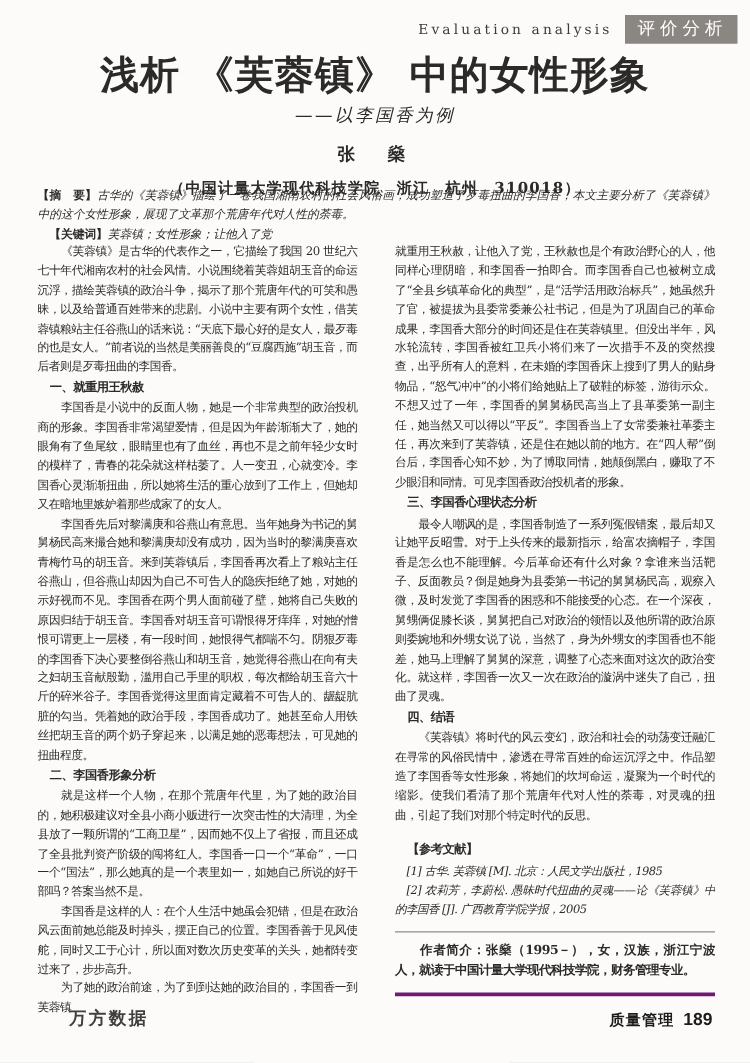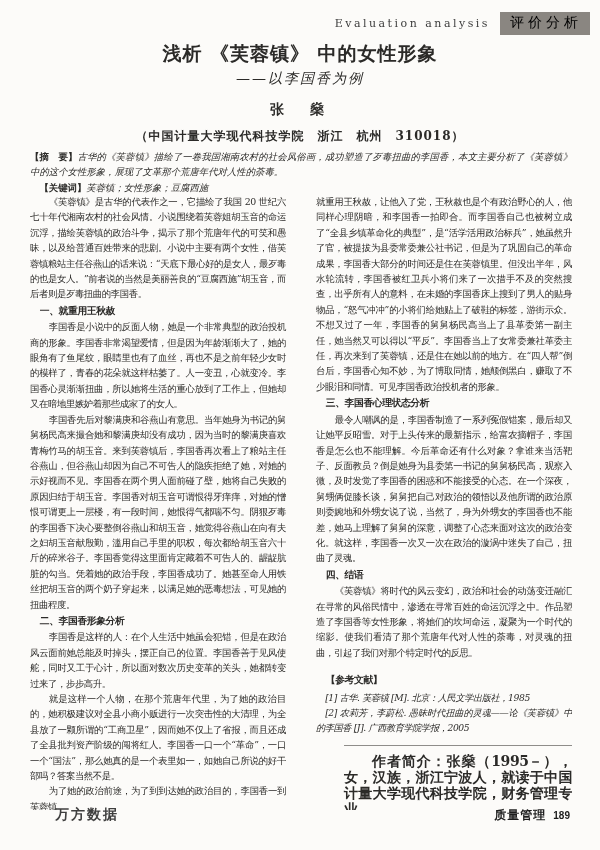--- a/index.html
+++ b/index.html
@@ -5,95 +5,95 @@
   html,body{margin:0;padding:0;background:#e9e9e9;}
   .page{
     position:relative;width:600px;height:850px;margin:0 auto;
     background:#fcfbf9;color:#2b2a28;overflow:hidden;
     font-family:"DejaVu Serif","Liberation Serif",serif;
   }
   
   .header{position:absolute;top:12px;right:10px;display:flex;align-items:center;gap:10px;}
   .header-en{font-size:11px;letter-spacing:2.5px;color:#3c3c3c;}
   .badge{
-    background:#8a8681;color:#000000;font-size:14px;letter-spacing:4px;
+    background:#8a8681;color:#ffffff;font-size:14px;letter-spacing:4px;
     padding:2px 8px 3px 10px;font-family:Liberation Serif, serif;
   }
   
   .title-block{position:absolute;top:42px;left:0;right:0;text-align:center;}
-  .title{font-size:19px;font-weight:bold;letter-spacing:1px;line-height:1.2;}
+  .title{font-size:31px;font-weight:bold;letter-spacing:1px;line-height:1.2;}
   .subtitle{font-size:14px;font-style:italic;margin-top:5px;letter-spacing:2px;}
   .author{font-size:14px;font-weight:bold;margin-top:13px;letter-spacing:6px;font-family:Liberation Serif, serif;}
   .affiliation{font-size:12px;font-weight:bold;margin-top:9px;letter-spacing:1px;}
   
   .abstract{position:absolute;top:149px;left:30px;width:542px;font-size:9.4px;line-height:15px;text-align:justify;}
   .abstract .label{font-weight:bold;font-style:normal;}
   .abstract .text{font-style:italic;}
   .kw{margin-top:1px;text-indent:1em;}
   
   .columns{position:absolute;top:194px;left:30px;width:542px;height:616px;display:flex;gap:30px;overflow:hidden;}
   .col{width:262px;font-size:9.4px;line-height:15.4px;letter-spacing:-0.4px;text-align:justify;}
   .para{text-indent:2em;margin:0;}
   .para-cont{text-indent:0;margin:0;}
   .heading{
     font-family:"Liberation Sans","DejaVu Sans",sans-serif;
     font-size:9.8px;font-weight:bold;text-indent:1em;margin:1px 0;line-height:15.4px;
   }
   .refs-heading{font-weight:bold;text-indent:1em;margin:12px 0 2px;font-size:9.8px;}
   .ref{font-style:italic;text-indent:1em;margin:0;font-size:9.2px;line-height:15.4px;}
   .bio{
-    margin-top:9px;border-top:1px solid #8f8d8a;border-bottom:5px solid #701a75;
-    padding:7px 0 9px;text-indent:2em;font-weight:600;font-size:14px;line-height:16px;margin-left:28px;
+    margin-top:9px;border-top:1px solid #8f8d8a;border-bottom:3px solid #701a75;
+    padding:7px 0 9px;text-indent:2em;font-weight:600;font-size:10px;line-height:16px;
   }
   
   .footer-watermark{
     position:absolute;left:55px;top:806px;
     font-family:"Liberation Sans","DejaVu Sans",sans-serif;
     font-weight:bold;font-size:14px;color:#3f3f3f;letter-spacing:2px;text-align:right;
   }
   .footer-journal{
     position:absolute;right:30px;top:807px;
     font-family:"Liberation Sans","DejaVu Sans",sans-serif;
     font-weight:bold;font-size:12px;color:#1c1c1c;letter-spacing:1px;
     display:flex;align-items:baseline;gap:7px;
   }
-  .footer-journal .pagenum{font-size:10px;letter-spacing:0;}
+  .footer-journal .pagenum{font-size:14px;letter-spacing:0;}
 </style>
 </head>
 <body>
 
 <div class="page">
 
   <div class="header">
     <span class="header-en">Evaluation analysis</span>
     <span class="badge">评价分析</span>
   </div>
 
   <div class="title-block">
     <div class="title">浅析 《芙蓉镇》 中的女性形象</div>
     <div class="subtitle">——以李国香为例</div>
     <div class="author">张　燊</div>
     <div class="affiliation">（中国计量大学现代科技学院　浙江　杭州　310018）</div>
   </div>
 
   <div class="abstract">
     <div><span class="label">【摘　要】</span><span class="text">古华的《芙蓉镇》描绘了一卷我国湘南农村的社会风俗画，成功塑造了歹毒扭曲的李国香，本文主要分析了《芙蓉镇》中的这个女性形象，展现了文革那个荒唐年代对人性的荼毒。</span></div>
-    <div class="kw"><span class="label">【关键词】</span><span class="text">芙蓉镇；女性形象；豆腐西施</span></div>
+    <div class="kw"><span class="label">【关键词】</span><span class="text">芙蓉镇；女性形象；让他入了党</span></div>
   </div>
 
   <div class="columns">
 
     <div class="col">
       <p class="para">《芙蓉镇》是古华的代表作之一，它描绘了我国 20 世纪六七十年代湘南农村的社会风情。小说围绕着芙蓉姐胡玉音的命运沉浮，描绘芙蓉镇的政治斗争，揭示了那个荒唐年代的可笑和愚昧，以及给普通百姓带来的悲剧。小说中主要有两个女性，借芙蓉镇粮站主任谷燕山的话来说：“天底下最心好的是女人，最歹毒的也是女人。”前者说的当然是美丽善良的“豆腐西施”胡玉音，而后者则是歹毒扭曲的李国香。</p>
       <h3 class="heading">一、就重用王秋赦</h3>
       <p class="para">李国香是小说中的反面人物，她是一个非常典型的政治投机商的形象。李国香非常渴望爱情，但是因为年龄渐渐大了，她的眼角有了鱼尾纹，眼睛里也有了血丝，再也不是之前年轻少女时的模样了，青春的花朵就这样枯萎了。人一变丑，心就变冷。李国香心灵渐渐扭曲，所以她将生活的重心放到了工作上，但她却又在暗地里嫉妒着那些成家了的女人。</p>
       <p class="para">李国香先后对黎满庚和谷燕山有意思。当年她身为书记的舅舅杨民高来撮合她和黎满庚却没有成功，因为当时的黎满庚喜欢青梅竹马的胡玉音。来到芙蓉镇后，李国香再次看上了粮站主任谷燕山，但谷燕山却因为自己不可告人的隐疾拒绝了她，对她的示好视而不见。李国香在两个男人面前碰了壁，她将自己失败的原因归结于胡玉音。李国香对胡玉音可谓恨得牙痒痒，对她的憎恨可谓更上一层楼，有一段时间，她恨得气都喘不匀。阴狠歹毒的李国香下决心要整倒谷燕山和胡玉音，她觉得谷燕山在向有夫之妇胡玉音献殷勤，滥用自己手里的职权，每次都给胡玉音六十斤的碎米谷子。李国香觉得这里面肯定藏着不可告人的、龌龊肮脏的勾当。凭着她的政治手段，李国香成功了。她甚至命人用铁丝把胡玉音的两个奶子穿起来，以满足她的恶毒想法，可见她的扭曲程度。</p>
       <h3 class="heading">二、李国香形象分析</h3>
+      <p class="para">就是这样一个人物，在那个荒唐年代里，为了她的政治目的，她积极建议对全县小商小贩进行一次突击性的大清理，为全县放了一颗所谓的“工商卫星”，因而她不仅上了省报，而且还成了全县批判资产阶级的闯将红人。李国香一口一个“革命”，一口一个“国法”，那么她真的是一个表里如一，如她自己所说的好干部吗？答案当然不是。</p>
       <p class="para">李国香是这样的人：在个人生活中她虽会犯错，但是在政治风云面前她总能及时掉头，摆正自己的位置。李国香善于见风使舵，同时又工于心计，所以面对数次历史变革的关头，她都转变过来了，步步高升。</p>
-      <p class="para">就是这样一个人物，在那个荒唐年代里，为了她的政治目的，她积极建议对全县小商小贩进行一次突击性的大清理，为全县放了一颗所谓的“工商卫星”，因而她不仅上了省报，而且还成了全县批判资产阶级的闯将红人。李国香一口一个“革命”，一口一个“国法”，那么她真的是一个表里如一，如她自己所说的好干部吗？答案当然不是。</p>
       <p class="para">为了她的政治前途，为了到到达她的政治目的，李国香一到芙蓉镇</p>
     </div>
 
     <div class="col">
       <p class="para-cont">就重用王秋赦，让他入了党，王秋赦也是个有政治野心的人，他同样心理阴暗，和李国香一拍即合。而李国香自己也被树立成了“全县乡镇革命化的典型”，是“活学活用政治标兵”，她虽然升了官，被提拔为县委常委兼公社书记，但是为了巩固自己的革命成果，李国香大部分的时间还是住在芙蓉镇里。但没出半年，风水轮流转，李国香被红卫兵小将们来了一次措手不及的突然搜查，出乎所有人的意料，在未婚的李国香床上搜到了男人的贴身物品，“怒气冲冲”的小将们给她贴上了破鞋的标签，游街示众。不想又过了一年，李国香的舅舅杨民高当上了县革委第一副主任，她当然又可以得以“平反”。李国香当上了女常委兼社革委主任，再次来到了芙蓉镇，还是住在她以前的地方。在“四人帮”倒台后，李国香心知不妙，为了博取同情，她颠倒黑白，赚取了不少眼泪和同情。可见李国香政治投机者的形象。</p>
       <h3 class="heading">三、李国香心理状态分析</h3>
       <p class="para">最令人嘲讽的是，李国香制造了一系列冤假错案，最后却又让她平反昭雪。对于上头传来的最新指示，给富农摘帽子，李国香是怎么也不能理解。今后革命还有什么对象？拿谁来当活靶子、反面教员？倒是她身为县委第一书记的舅舅杨民高，观察入微，及时发觉了李国香的困惑和不能接受的心态。在一个深夜，舅甥俩促膝长谈，舅舅把自己对政治的领悟以及他所谓的政治原则委婉地和外甥女说了说，当然了，身为外甥女的李国香也不能差，她马上理解了舅舅的深意，调整了心态来面对这次的政治变化。就这样，李国香一次又一次在政治的漩涡中迷失了自己，扭曲了灵魂。</p>
       <h3 class="heading">四、结语</h3>
       <p class="para">《芙蓉镇》将时代的风云变幻，政治和社会的动荡变迁融汇在寻常的风俗民情中，渗透在寻常百姓的命运沉浮之中。作品塑造了李国香等女性形象，将她们的坎坷命运，凝聚为一个时代的缩影。使我们看清了那个荒唐年代对人性的荼毒，对灵魂的扭曲，引起了我们对那个特定时代的反思。</p>
       <div class="refs-heading">【参考文献】</div>

